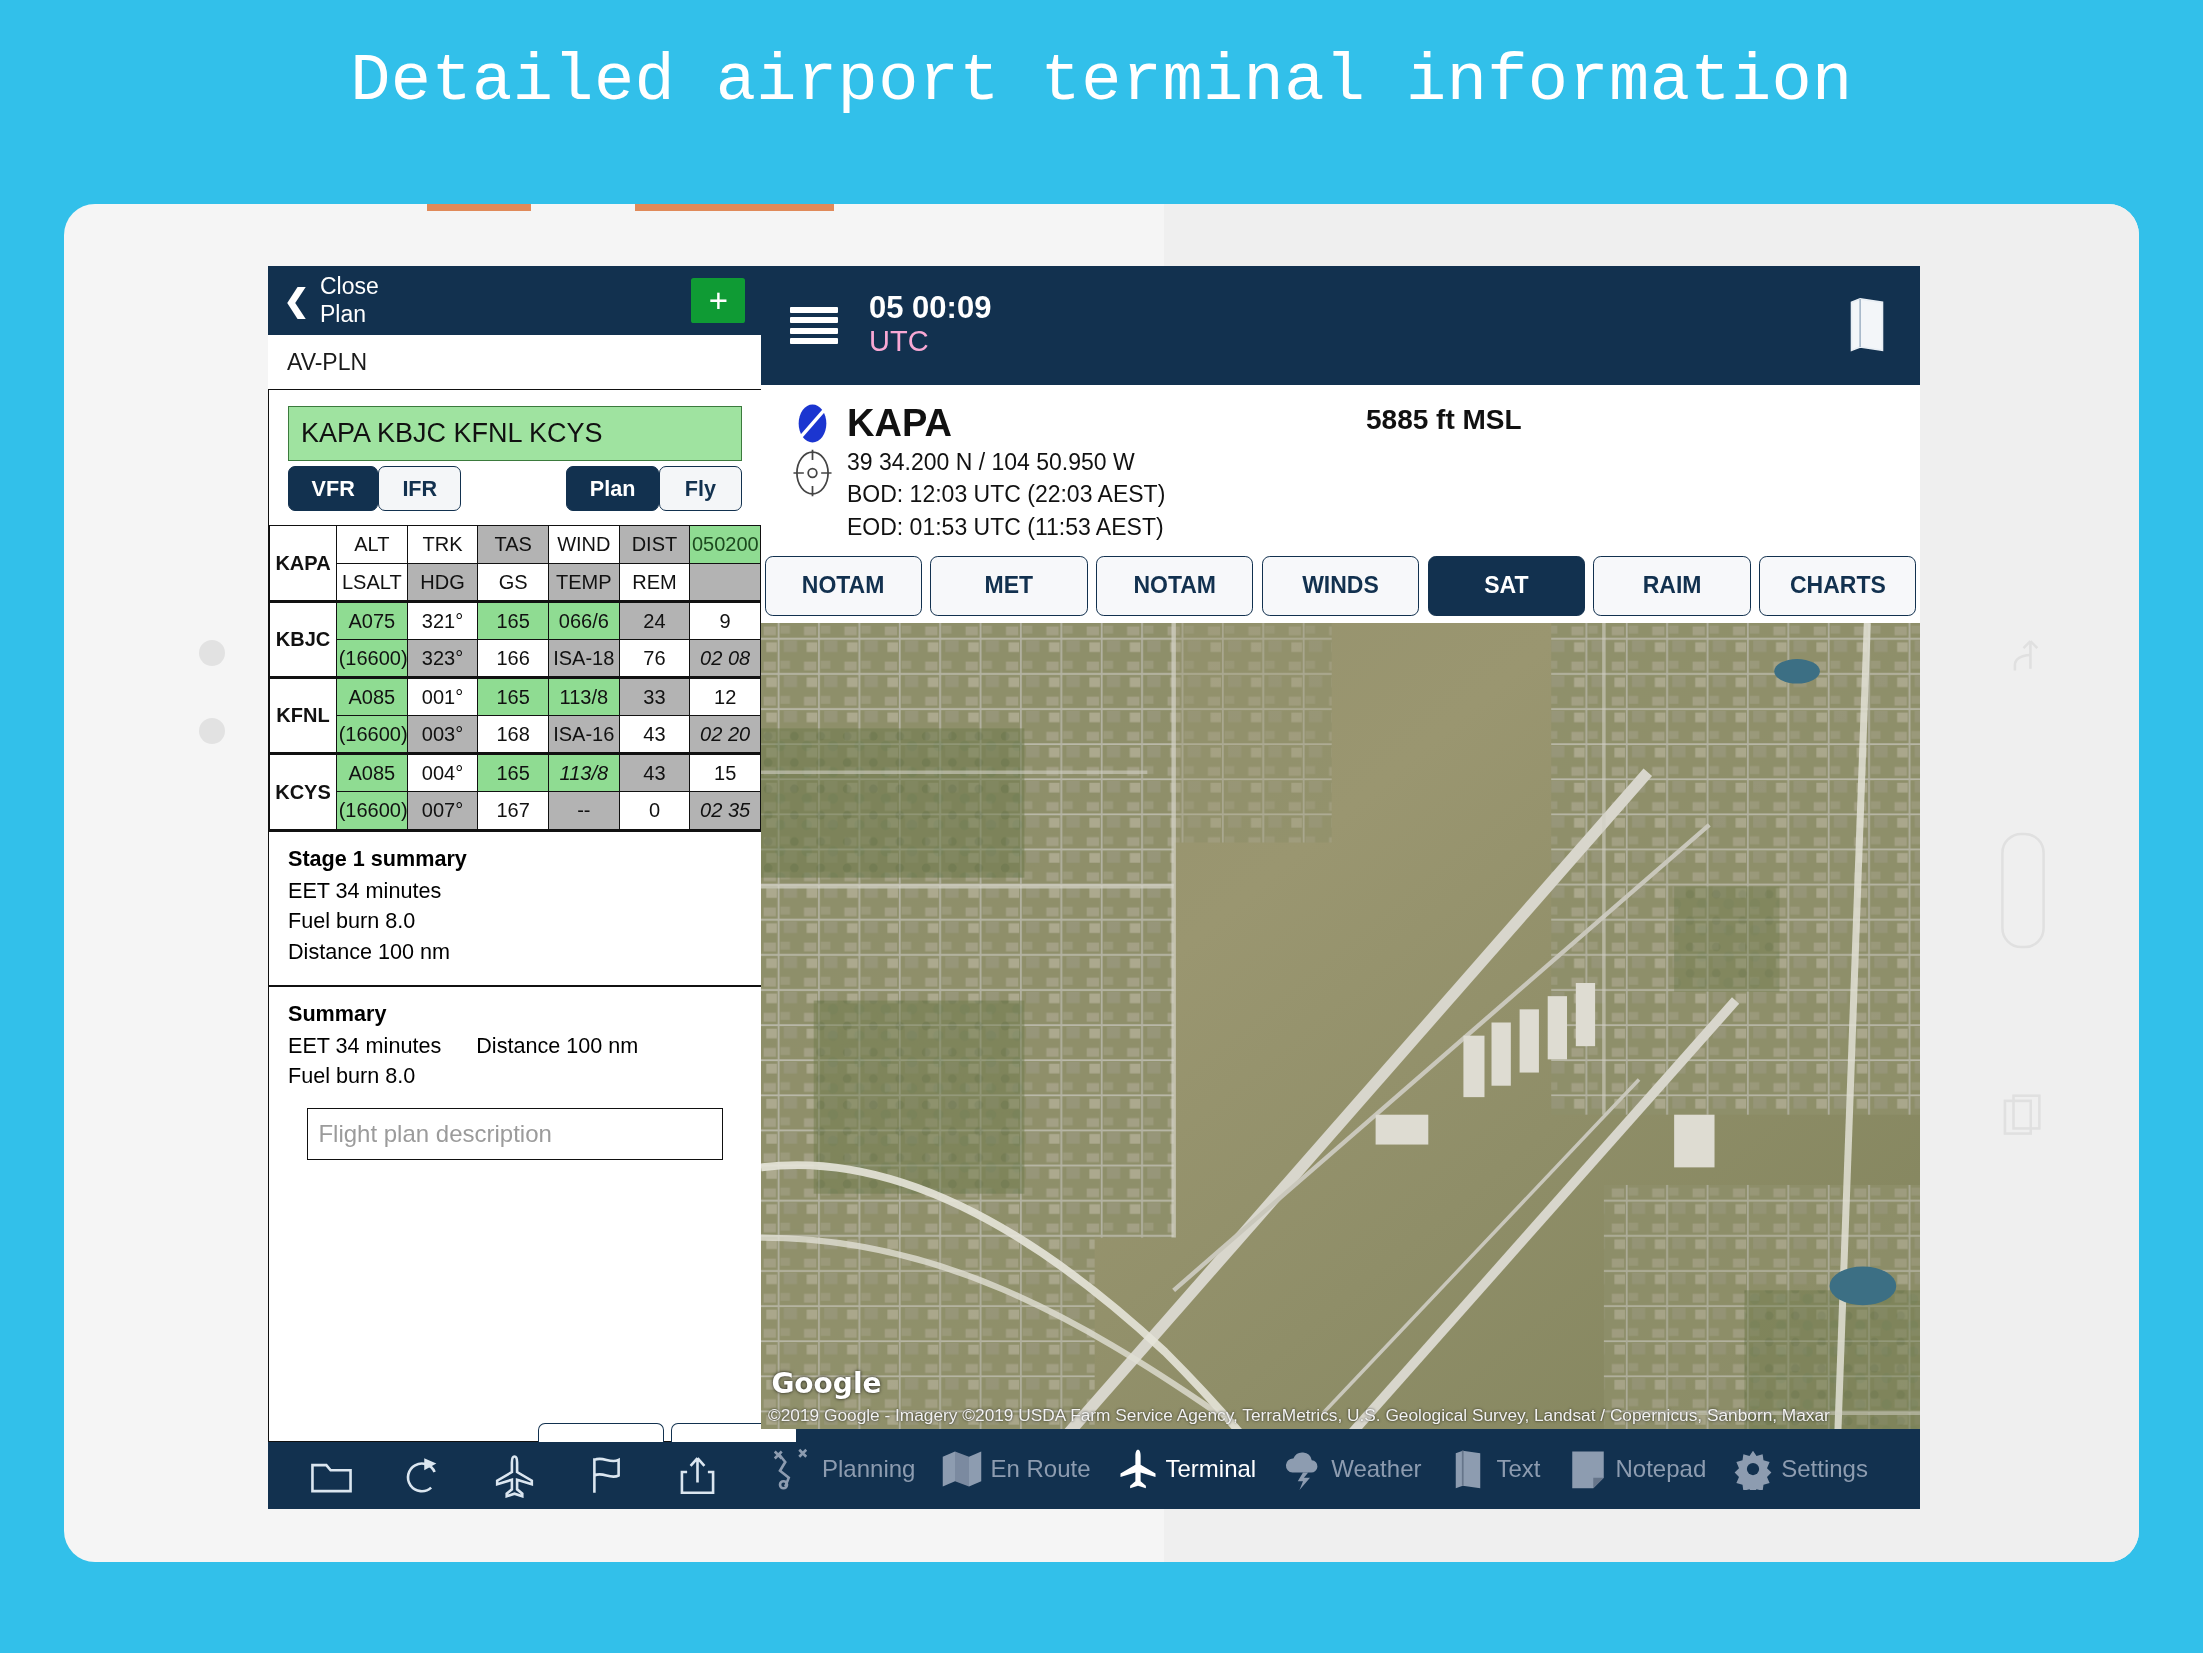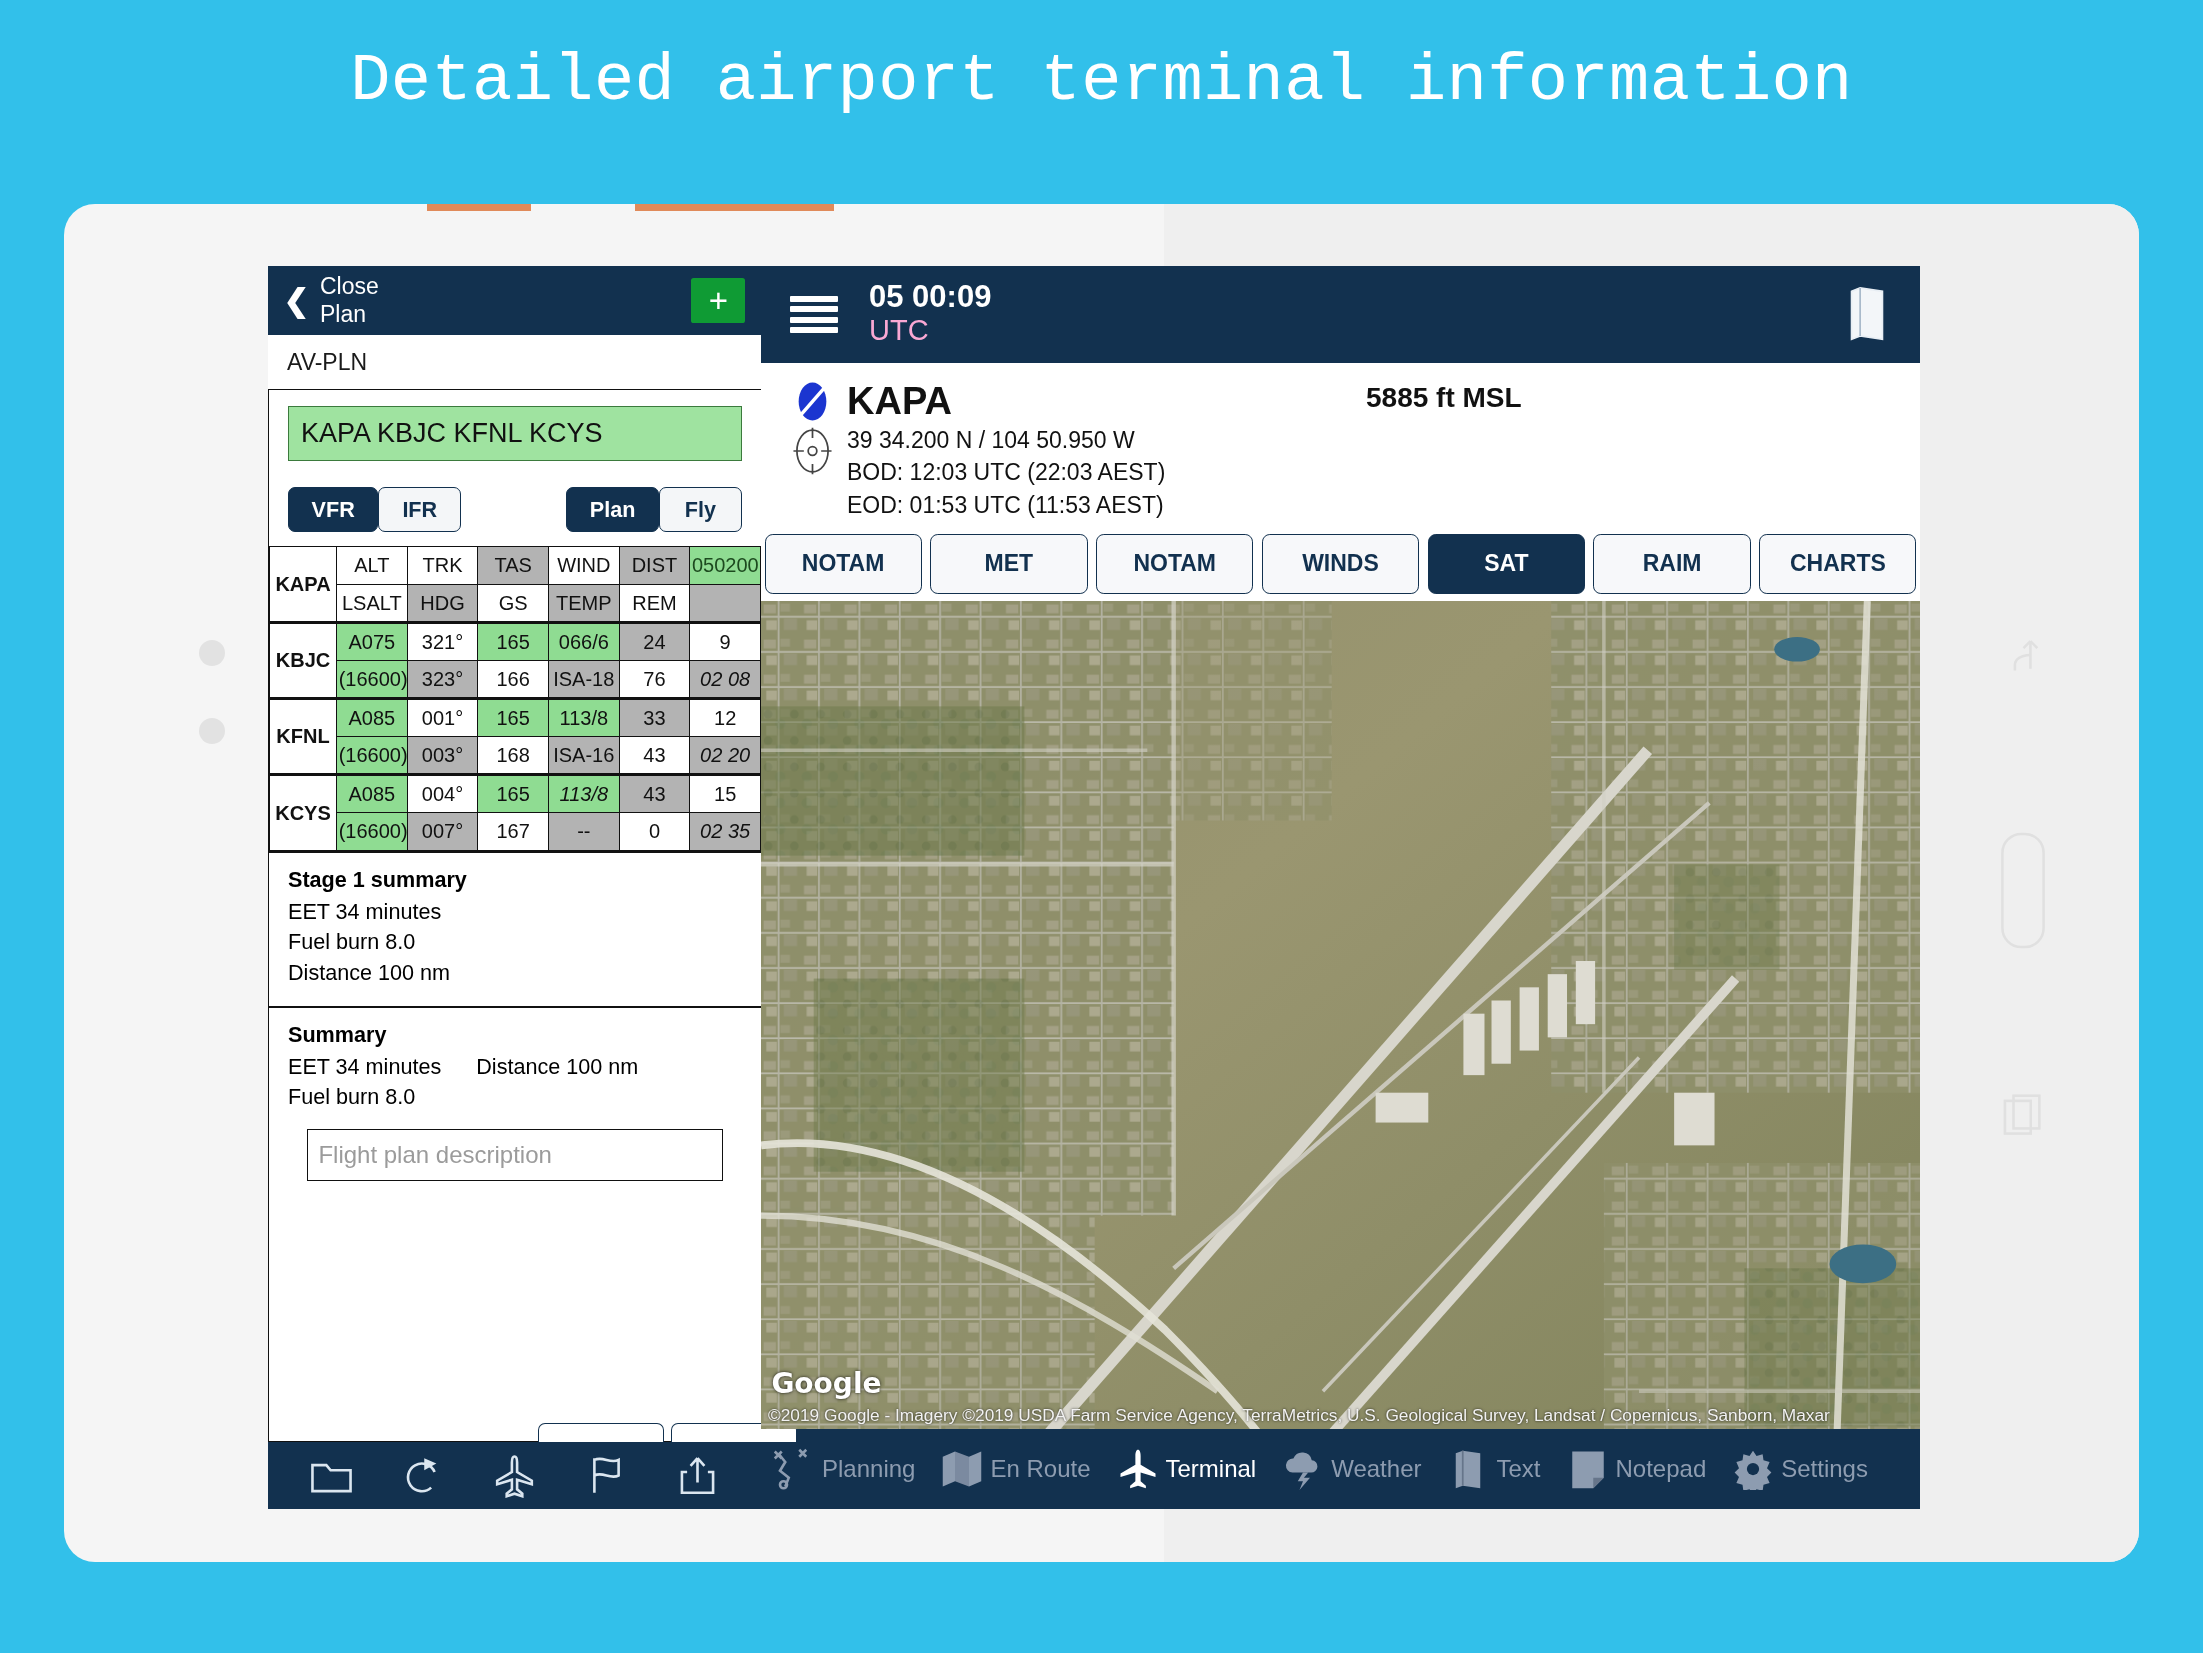--- a/index.html
+++ b/index.html
@@ -65,21 +65,21 @@
     height:54px; display:flex; align-items:center; padding-left:19px;
     font-size:23px; color:#1a1a1a; flex:0 0 auto;
   }
   .lp-body { flex:1 1 auto; border:1.7px solid #111; border-right:none; border-left:1.7px solid #111;
              display:flex; flex-direction:column; overflow:hidden; margin-left:0; }
 
   .route-box {
     margin:15.6px 19px 0 19px; background:#9fe3a0; border:1.7px solid #3b7a3d;
     font-size:27px; padding:11.2px 12px; color:#111;
   }
-  .mode-row { display:flex; align-items:center; padding:26px 0 14px 0; justify-content:center; gap:105px; }
+  .mode-row { display:flex; align-items:center; padding:5px 0 14px 0; justify-content:center; gap:105px; }
   .seg { display:flex; }
   .seg button {
     font-family:inherit; font-size:21.6px; font-weight:700; padding:8.6px 22.5px;
     border:1.7px solid #12314f; cursor:pointer; min-width:83px;
   }
   .seg button.on { background:#12314f; color:#fff; border-radius:7px 7px 7px 7px; }
   .seg button.off { background:#f4f6f8; color:#12314f; border-radius:7px; }
 
   
   table.fp { border-collapse:collapse; width:100%; table-layout:fixed; }
@@ -108,21 +108,21 @@
     height:67px; background:#12314f; display:flex; align-items:center;
     justify-content:space-around; padding:0 17.3px; flex:0 0 auto;
   }
   .lp-toolbar .tb-ico { width:45px; height:45px; color:#dbe6f0; }
   .tab-notch { position:absolute; bottom:67px; left:270px; width:259px; height:19px; display:flex; gap:7px; }
   .tab-notch div { flex:1; border:1.7px solid #12314f; border-bottom:none; border-radius:7px 7px 0 0; background:#fff; }
 
   
   .right-panel { flex:1; height:100%; display:flex; flex-direction:column; background:#fff; }
   .rp-header {
-    height:97px; background:#12314f; color:#fff; display:flex; align-items:center;
+    height:119px; background:#12314f; color:#fff; display:flex; align-items:center;
     padding:0 29px; flex:0 0 auto;
   }
   .hamburger { width:48px; height:38px; display:flex; flex-direction:column; justify-content:space-between; margin-right:31px; }
   .hamburger i { display:block; height:6px; background:#fff; border-radius:0.9px; }
   .clock-time { font-size:31px; font-weight:700; line-height:1.05; }
   .clock-zone { font-size:29px; color:#f9a8d4; line-height:1.2; }
   .book-ico { margin-left:auto; width:48px; height:57px; }
 
   .rp-info { padding:15.6px 29px 12px 29px; flex:0 0 auto; position:relative; }
   .info-row1 { display:flex; align-items:center; }

